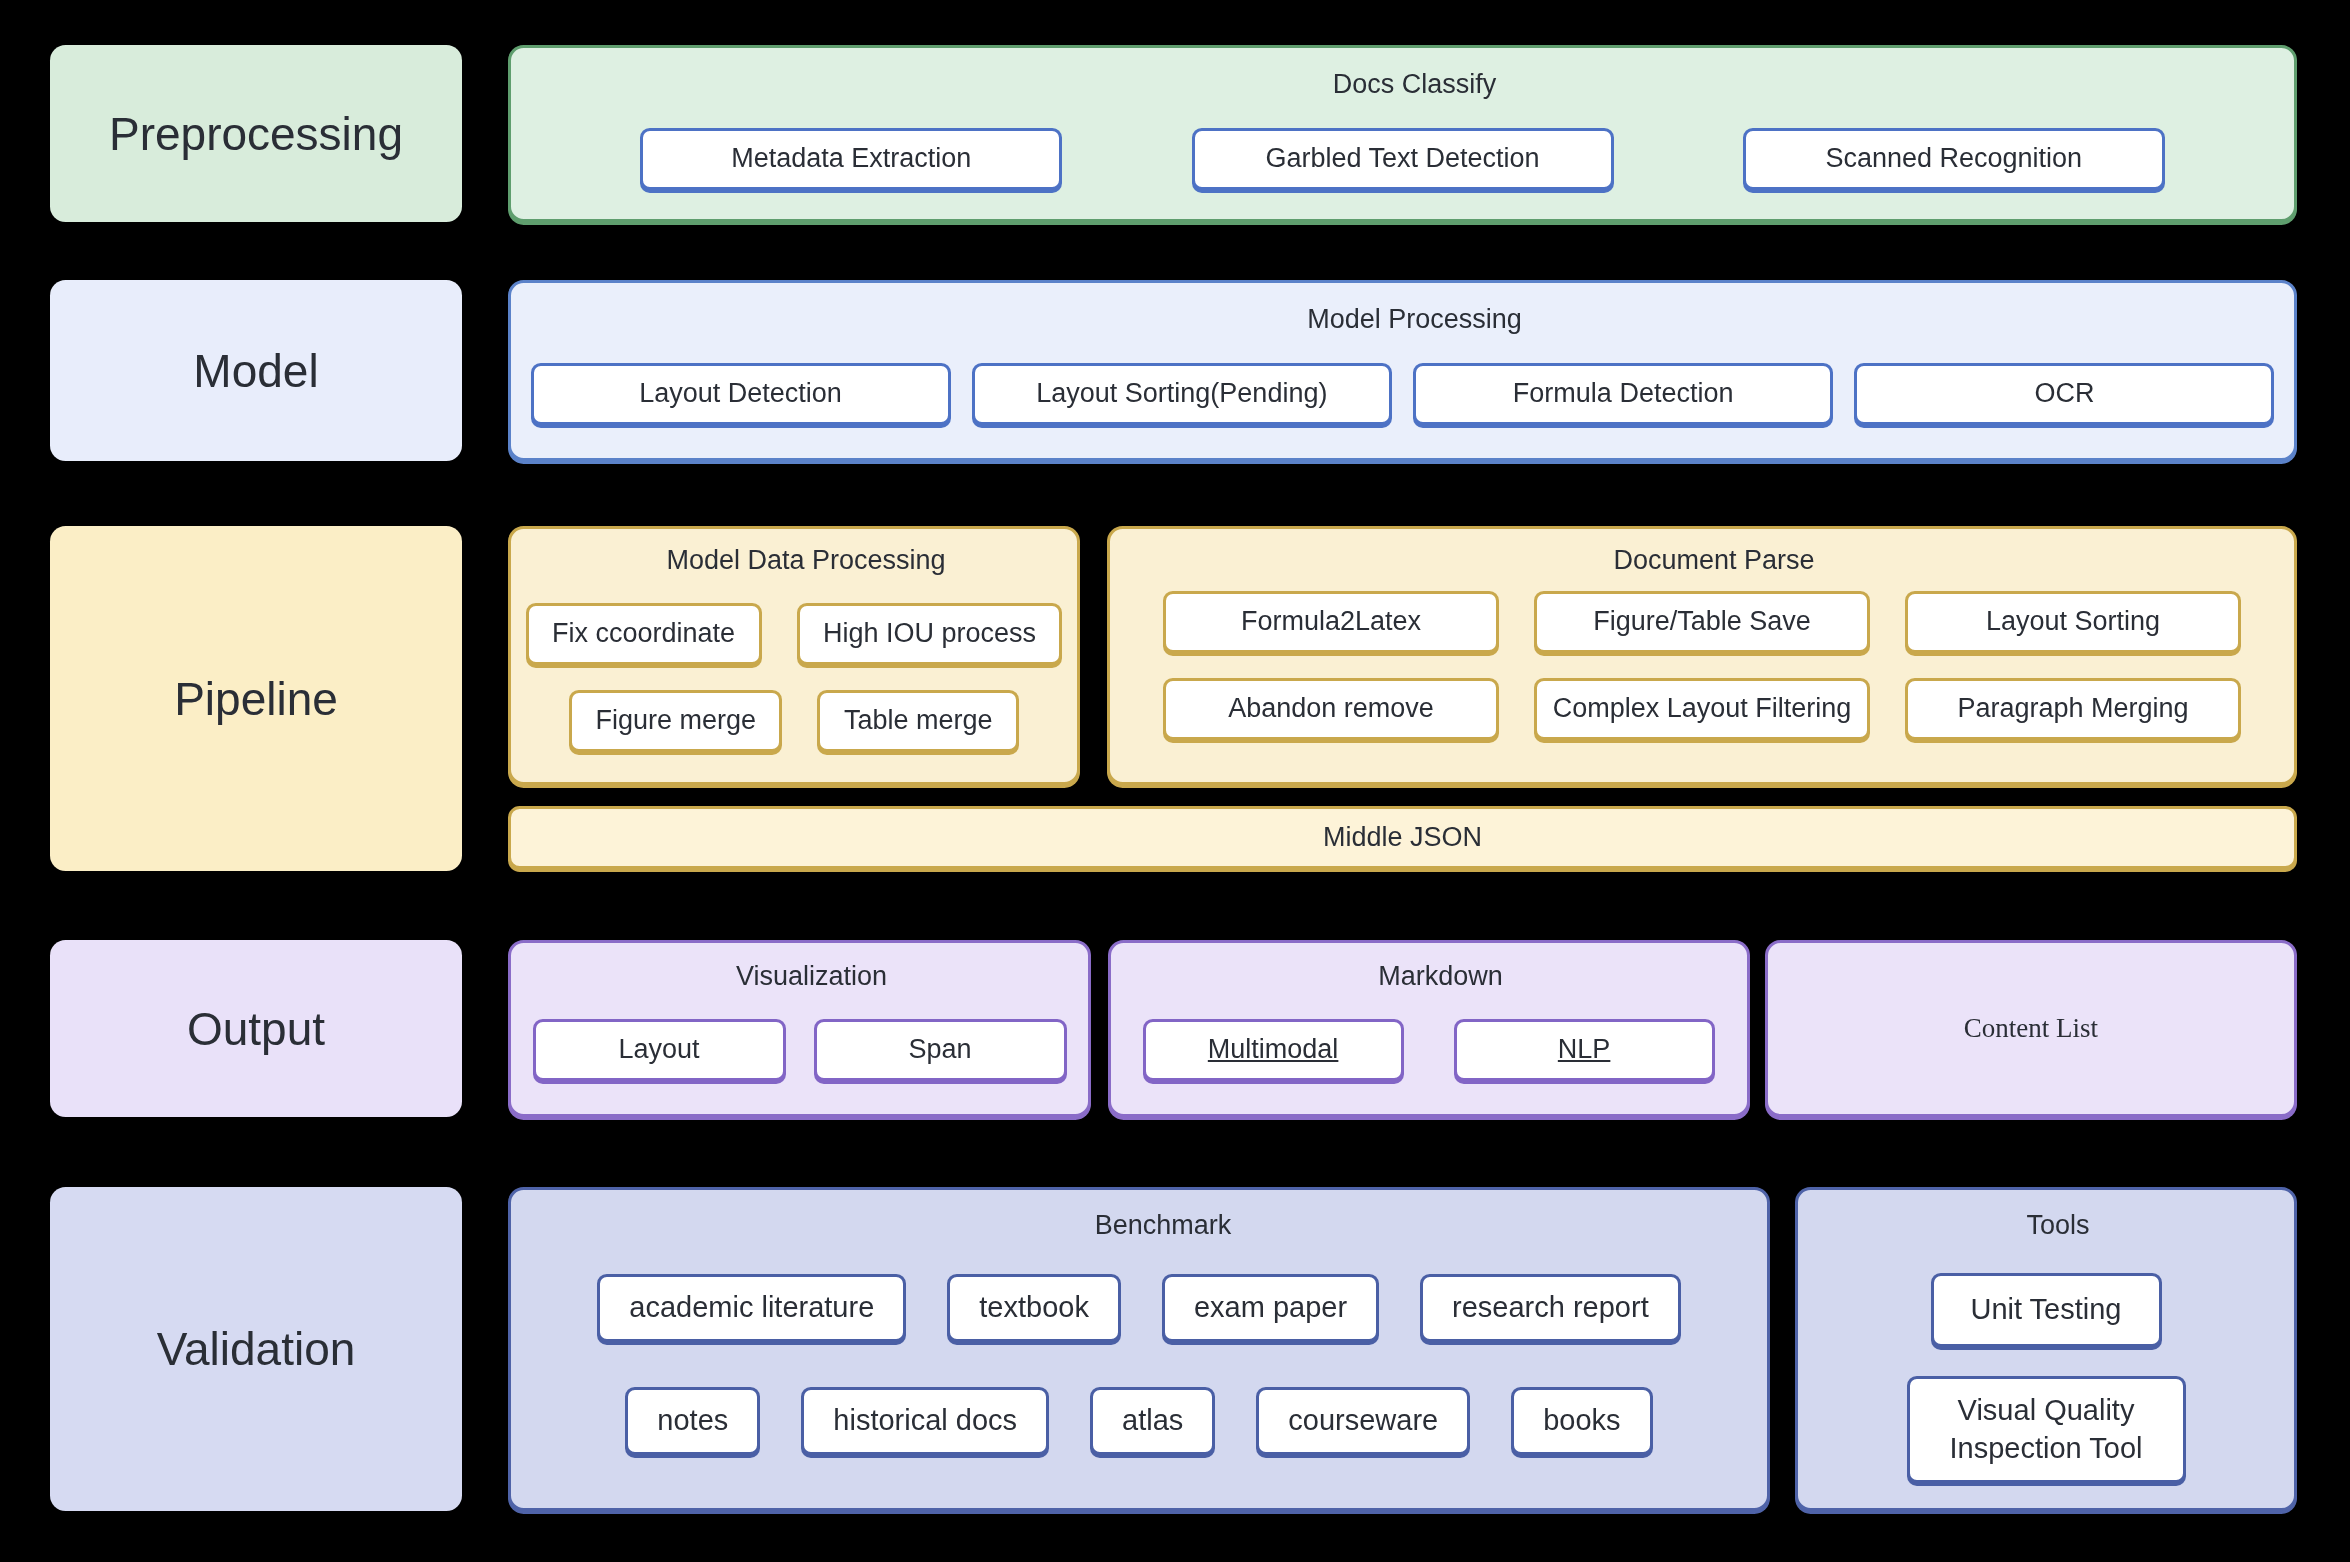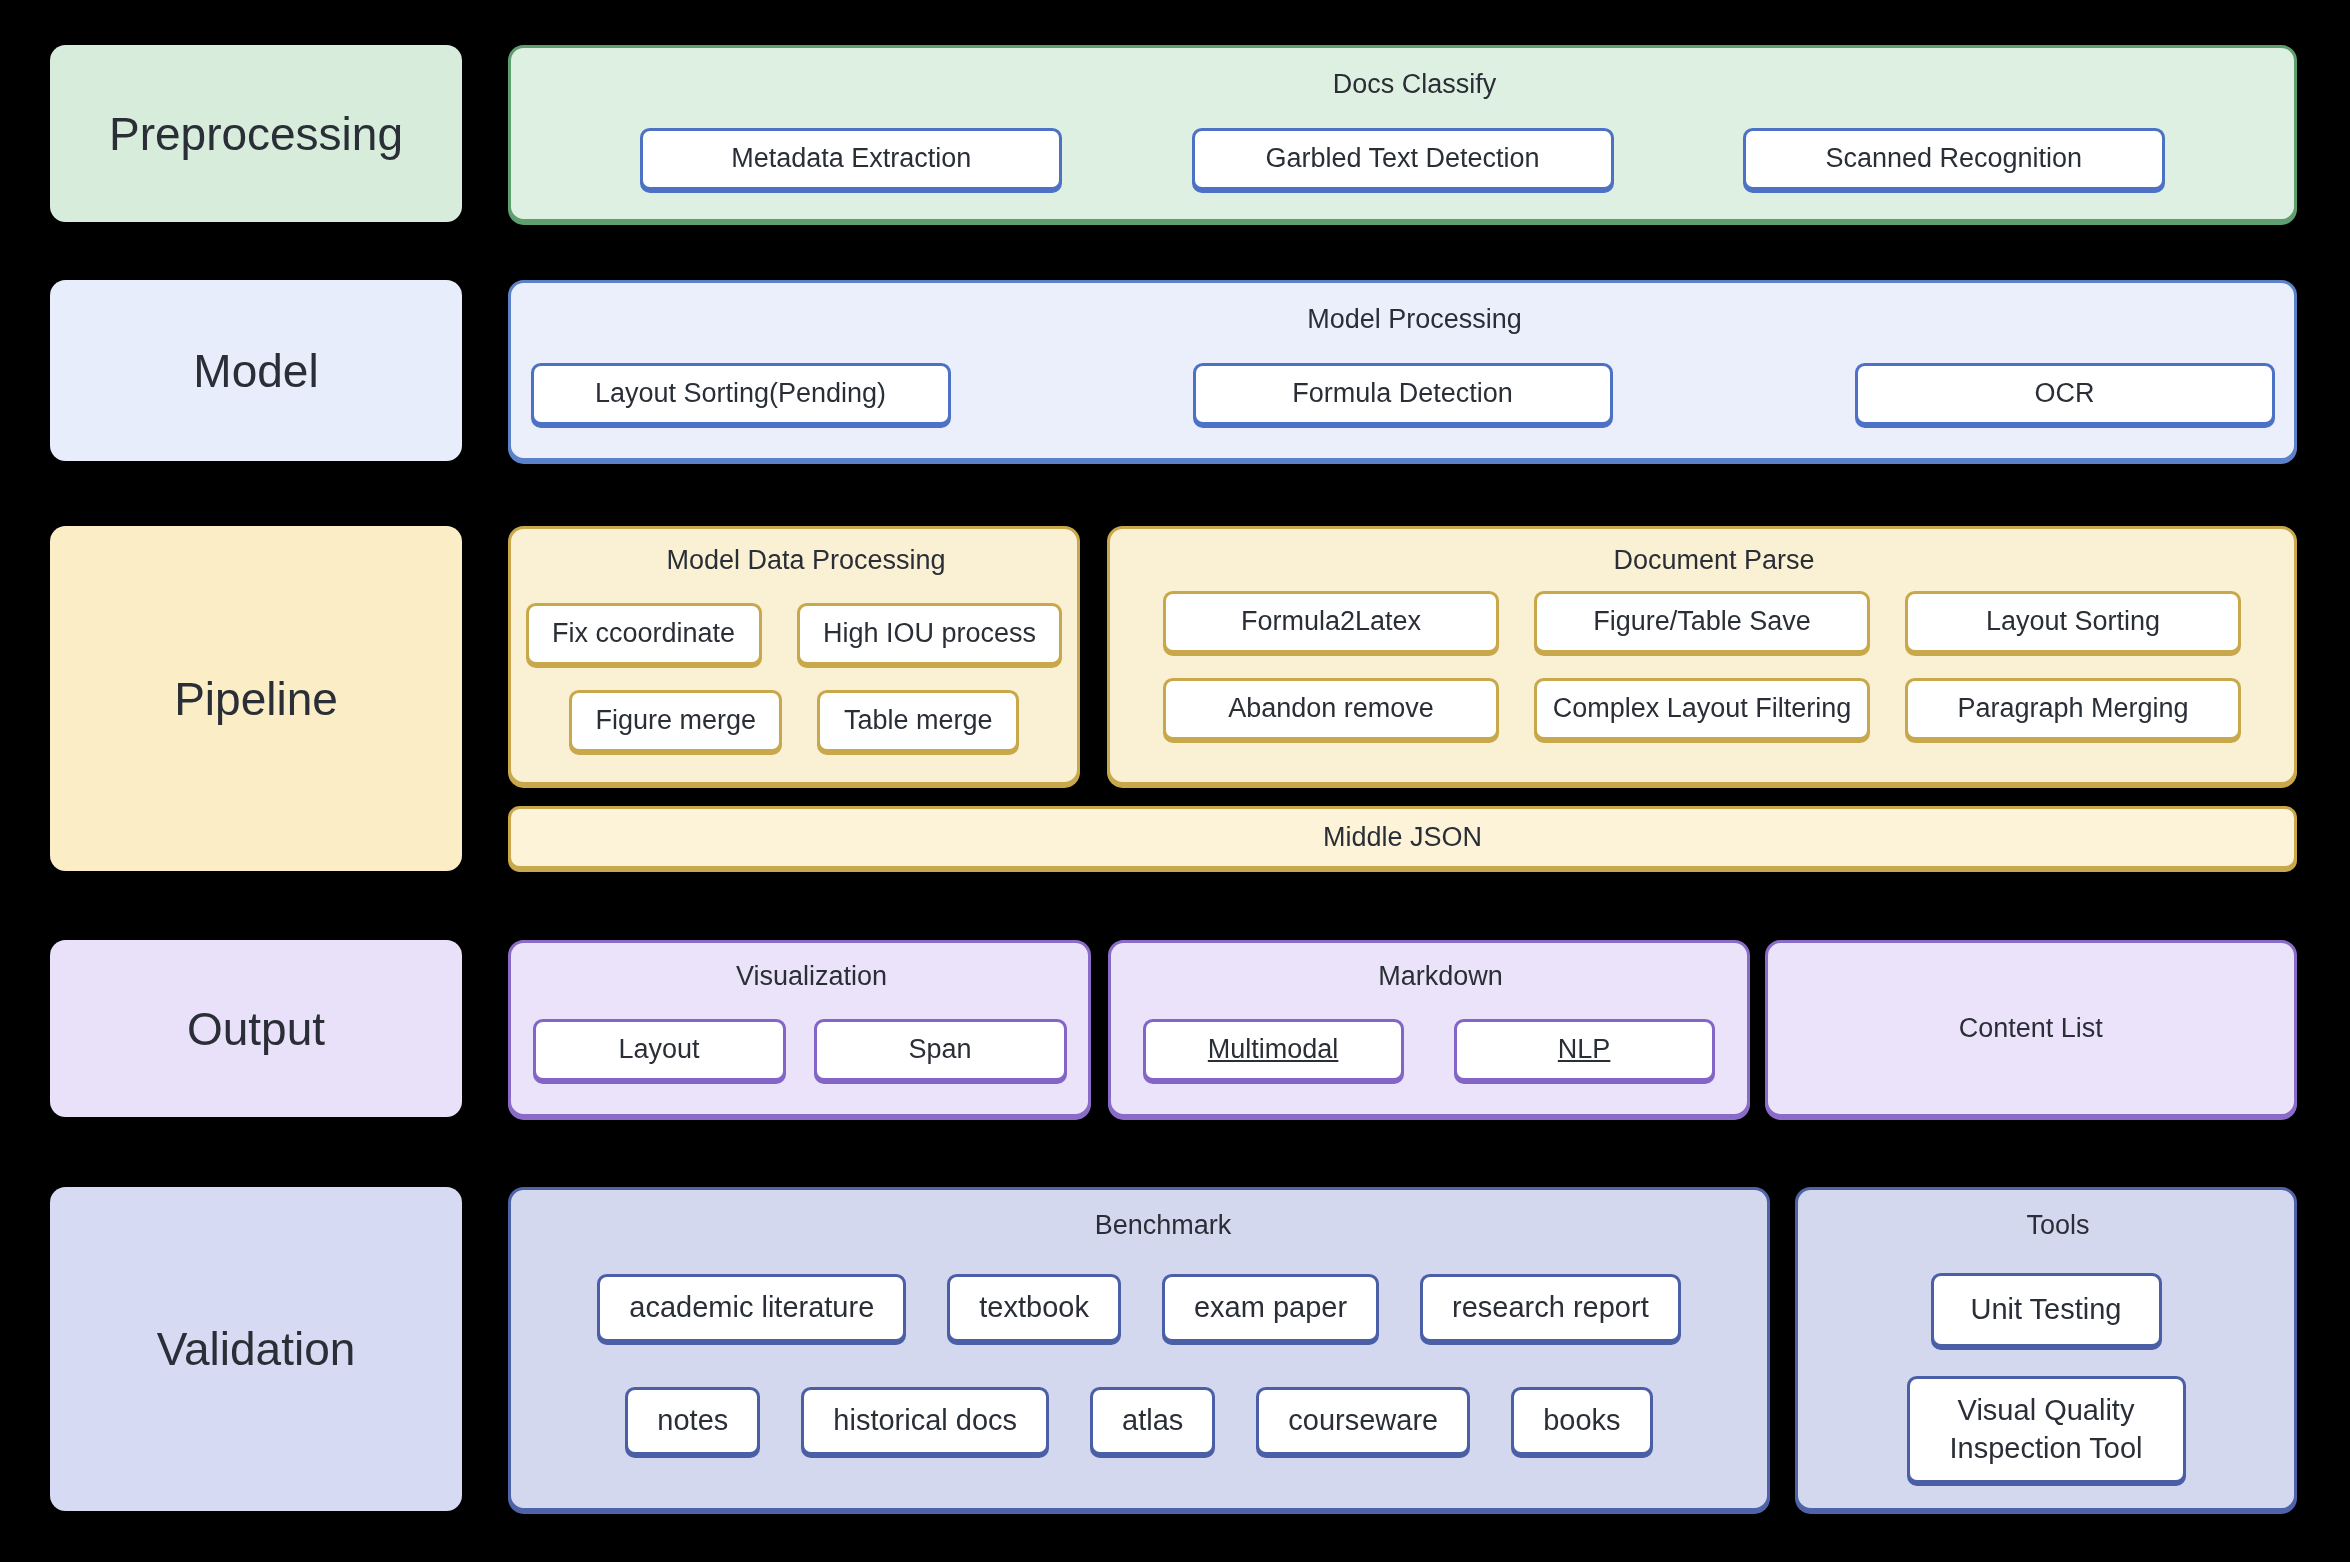--- a/index.html
+++ b/index.html
@@ -116,21 +116,21 @@
     display: flex;
     align-items: center;
     justify-content: center;
     font-size: 27px;
   }
 
   
   .output-content { flex: 1; display: flex; }
   .viz-panel { width: 583px; margin-right: 16.6px; }
   .md-panel  { width: 642px; margin-right: 15px; }
-  .cl-panel  { flex: 1; display: flex; align-items: center; justify-content: center; font-size: 27px; }
+  .cl-panel  { flex: 1; display: flex; align-items: center; justify-content: center; font-size: 27px; font-family: Liberation Serif, serif; }
   .viz-panel .panel-title, .md-panel .panel-title { margin-top: 16.6px; }
   .pair-grid {
     display: grid;
     grid-template-columns: 1fr 1fr;
     margin-top: 27px;
   }
   .viz-panel .pair-grid { gap: 28px; padding: 0 21.5px; }
   .md-panel  .pair-grid { gap: 50px; padding: 0 32px; text-decoration: underline; }
   .pair-grid .node { padding: 0 9.8px; }
 
@@ -172,20 +172,21 @@
         <div class="node">Scanned Recognition</div>
       </div>
     </div>
   </div>
 
   <div class="row" id="row-model" style="--label-bg: #e8edfb; --container-bg: #eaeffb; --border: #5b82c9; --node-border: #4d72c5;">
     <div class="side-label">Model</div>
     <div class="panel wide-panel">
       <div class="panel-title">Model Processing</div>
       <div class="node-row-between">
+        <div class="node">Layout Detection</div>
         <div class="node">Layout Sorting(Pending)</div>
         <div class="node">Formula Detection</div>
         <div class="node">OCR</div>
       </div>
     </div>
   </div>
 
   <div class="row" id="row-pipeline" style="--label-bg: #fbeec6; --container-bg: #faf0d3; --border: #c9a84c; --node-border: #c9a84c; --middle-bg: #fdf3d8;">
     <div class="side-label">Pipeline</div>
     <div class="pipeline-content">

